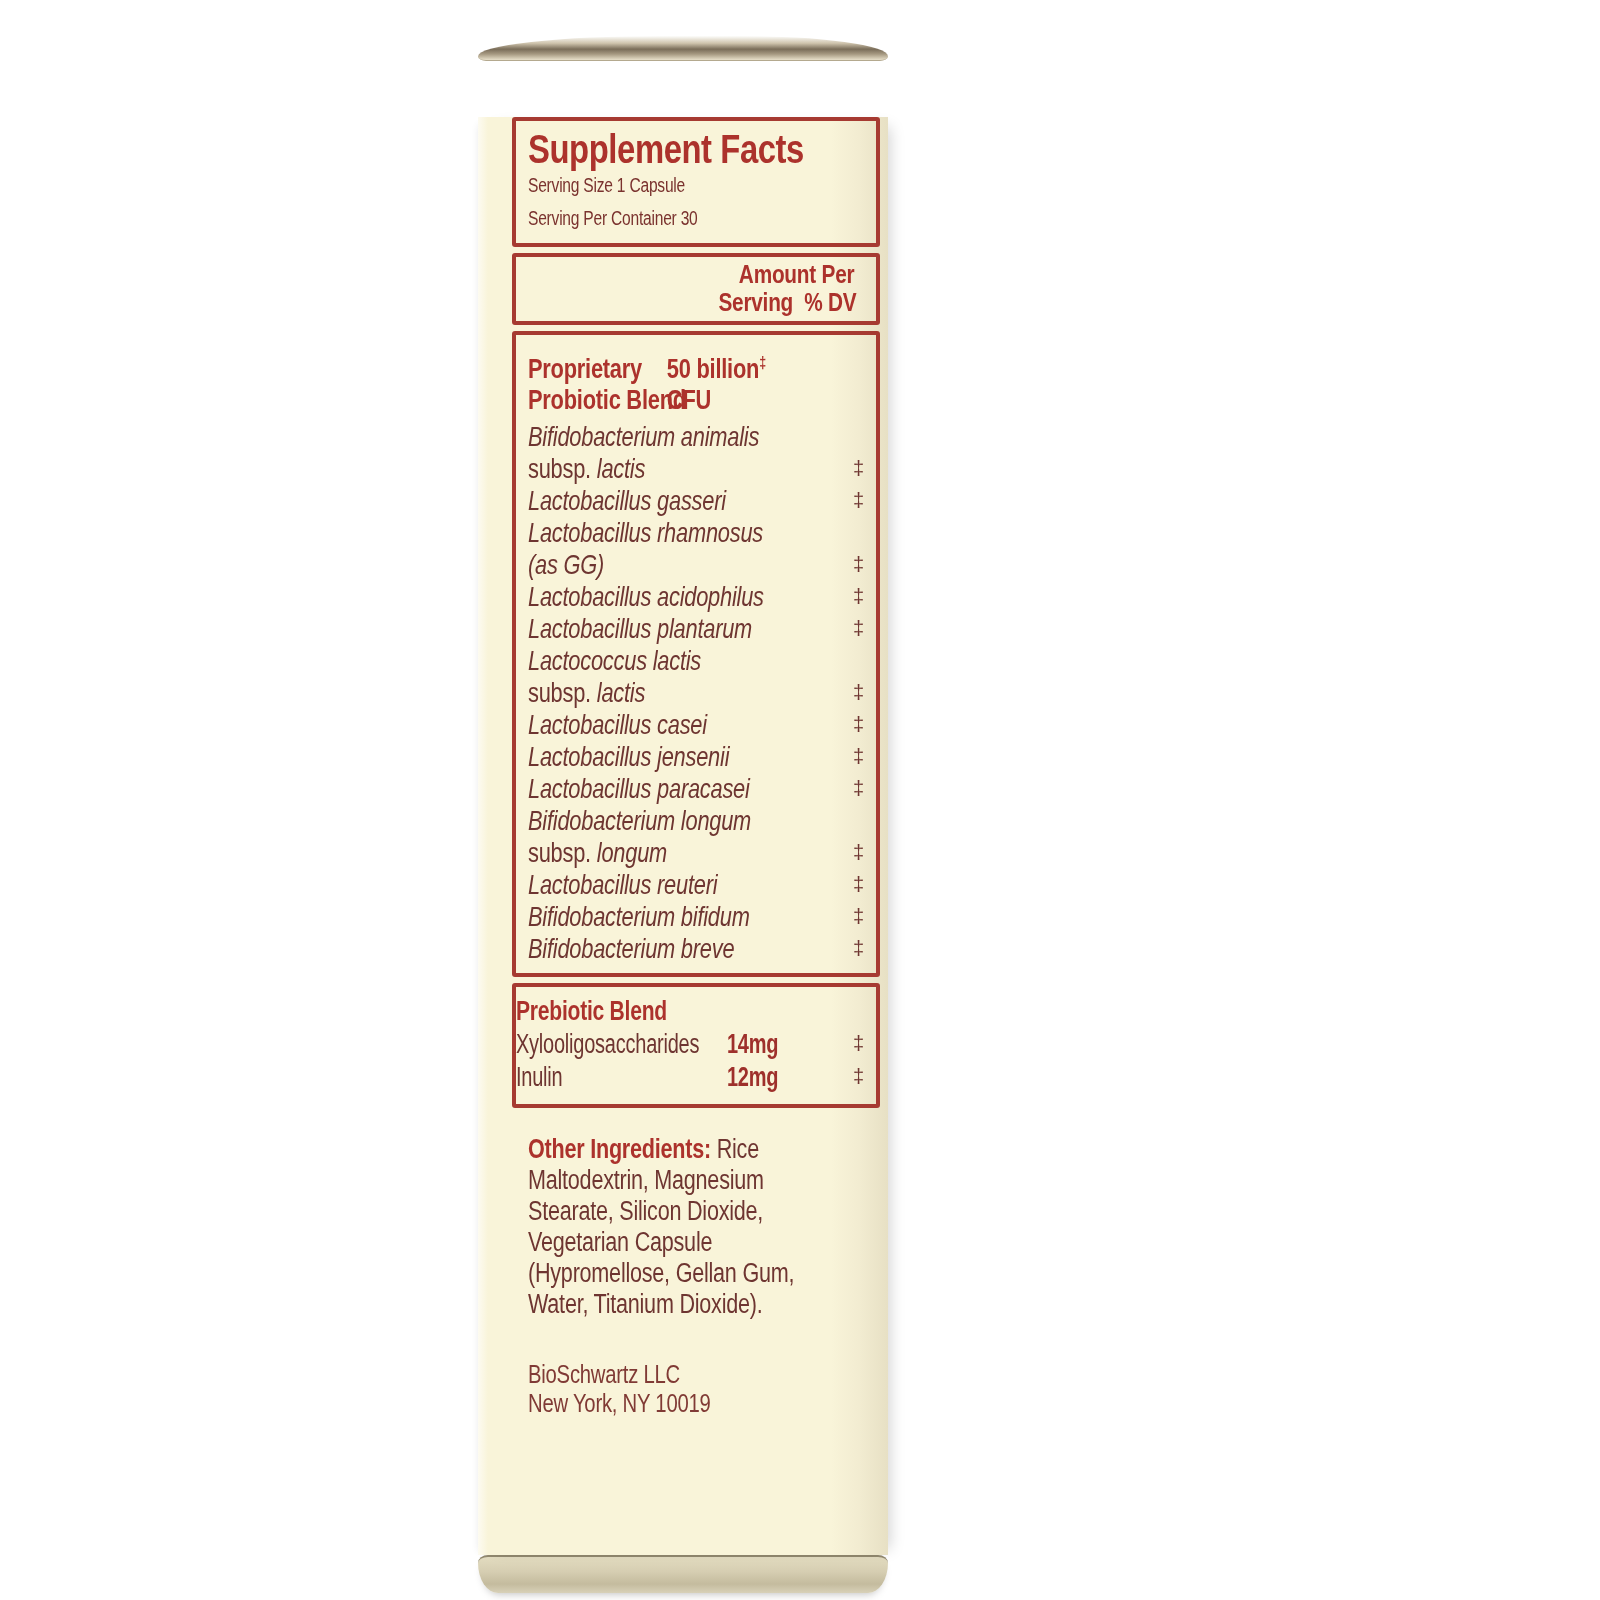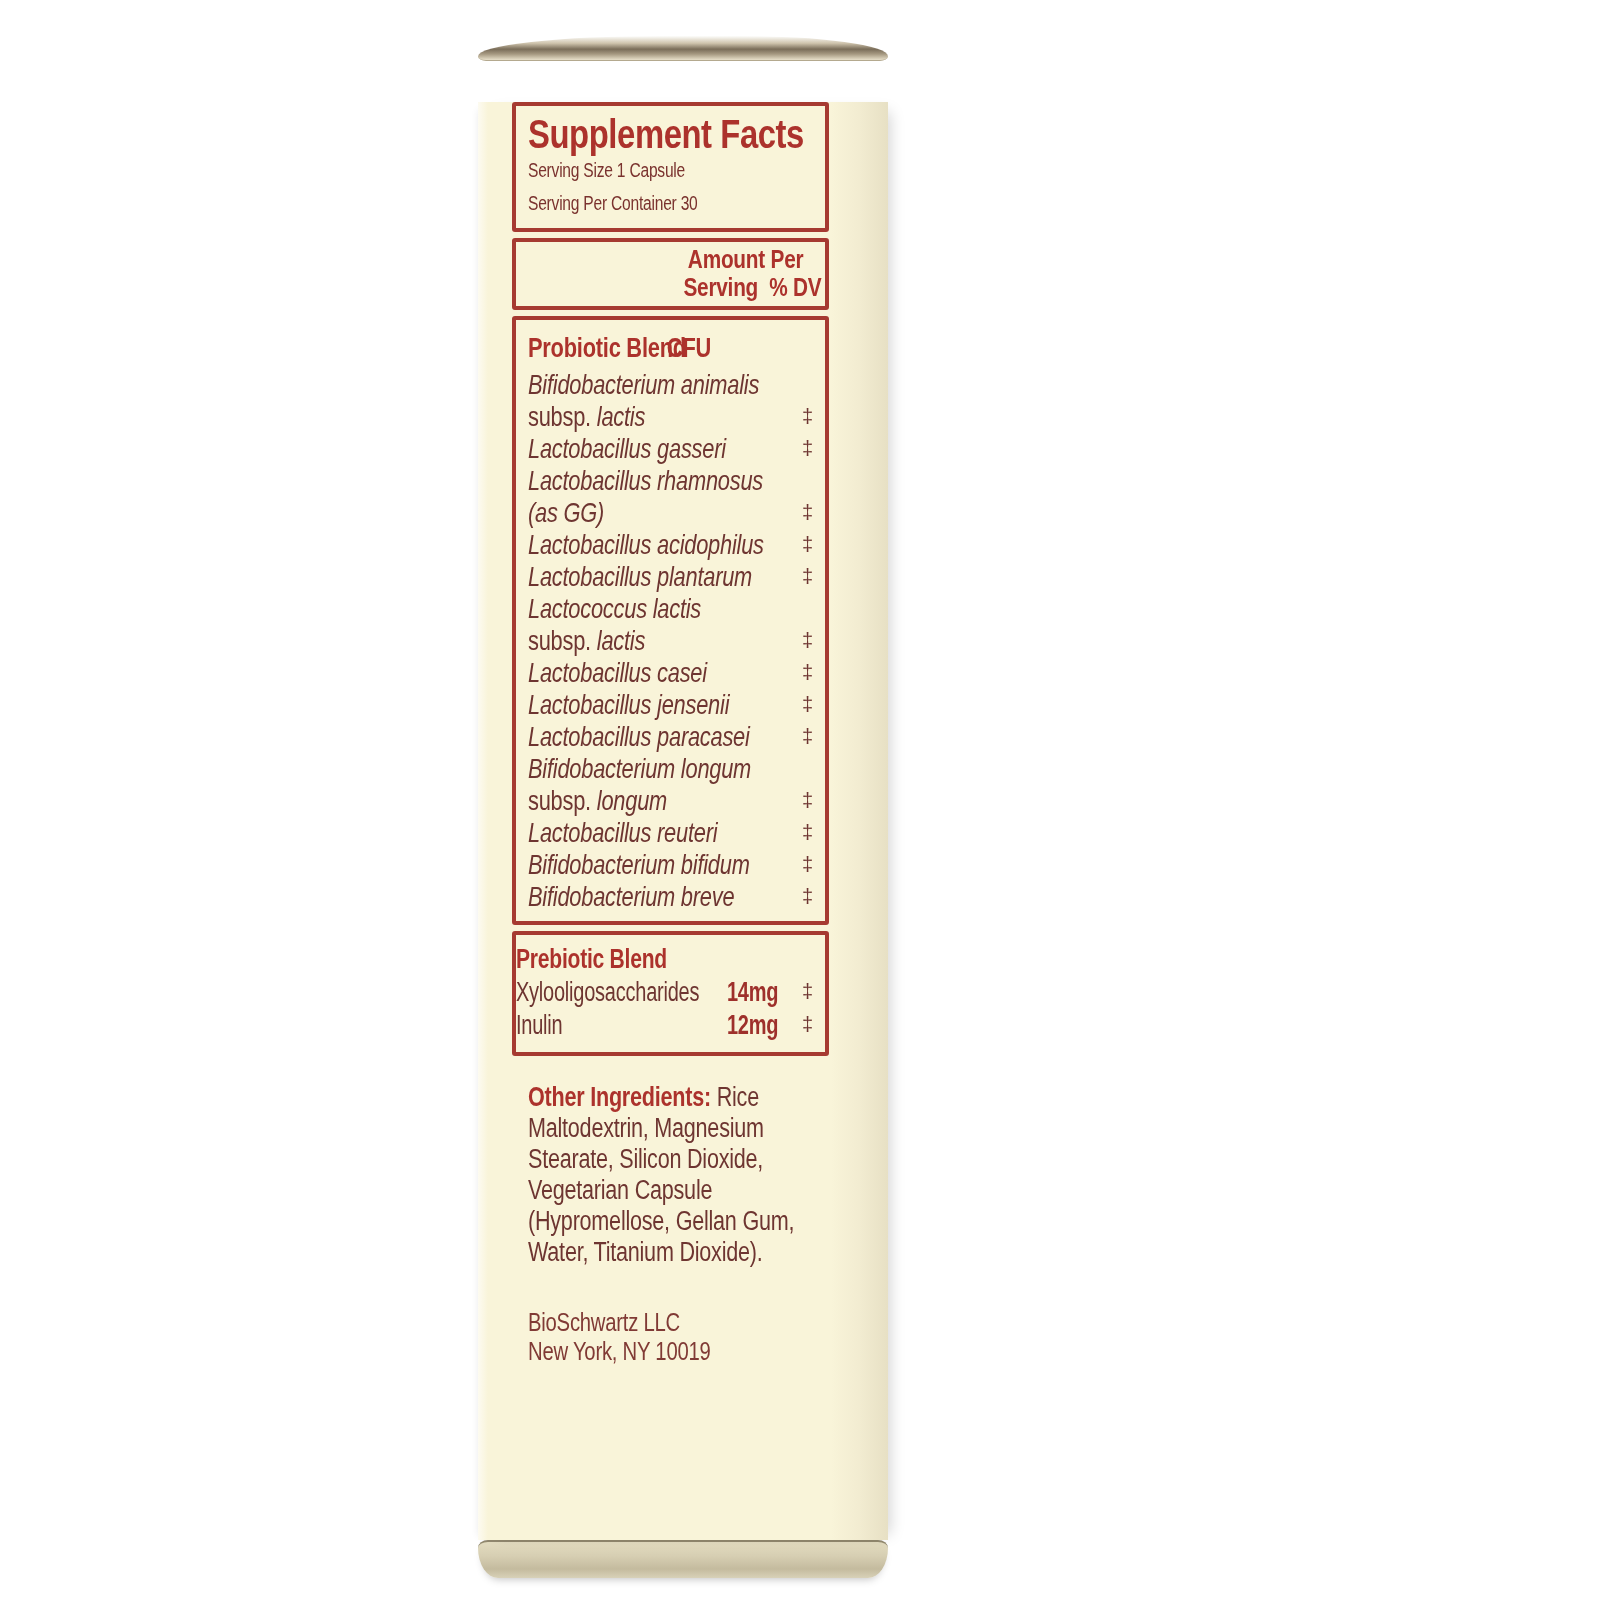--- a/index.html
+++ b/index.html
@@ -28,40 +28,40 @@
   }
   
   .flap-bottom{
     height:36px;
     background:linear-gradient(180deg,#e3dcc0 0%,#d6ceb2 40%,#c4bb9e 75%,#d8d1b8 100%);
     border-top:2px solid #938a70;
     border-radius:10px 10px 20px 20px / 8px 8px 30px 30px;
     box-shadow:0 6px 8px -5px rgba(0,0,0,.25);
   }
 
-  .label{margin:41px 0 0 34px;width:317px;box-sizing:border-box;}
+  .label{margin:56px 0 0 34px;width:368px;box-sizing:border-box;}
   .panel{
     border:4px solid var(--label-red,#a63a31);
     border-radius:3px;
     margin-bottom:6px;
     box-sizing:border-box;
   }
   
   .sq{display:inline-block;transform:scaleX(.78);transform-origin:0 50%;white-space:nowrap;letter-spacing:-.3px;}
   .sqT{display:inline-block;transform:scaleX(.82);transform-origin:0 50%;white-space:nowrap;letter-spacing:-.5px;}
   .sqR{display:inline-block;transform:scaleX(.80);transform-origin:100% 50%;white-space:pre;letter-spacing:-.3px;}
   .blockSq{transform:scaleX(.80);transform-origin:0 0;letter-spacing:-.3px;}
 
   .s1{padding:8px 12px 8px;}
   .title-line{line-height:40px;font-size:40px;font-weight:bold;color:var(--bright-red,#ac322c);}
   .serv{line-height:33px;font-size:20px;color:var(--serv-red,#7a322e);}
 
   .s2{padding:3px 0 5px;text-align:right;color:var(--bright-red,#ac322c);font-weight:bold;font-size:26px;}
   .amt-l1{line-height:28px;padding-right:22px;}
-  .amt-l2{line-height:28px;padding-right:4px;}
+  .amt-l2{line-height:28px;padding-right:20px;}
 
   .s3{padding:12px 10px 8px 12px;}
   .prop-line{line-height:31px;font-size:28px;font-weight:bold;color:var(--bright-red,#ac322c);}
   .c1{display:inline-block;width:178px;}
   .prop-line sup{font-size:16px;}
   .prop{margin-bottom:6px;}
   .sp-line{position:relative;line-height:32px;font-size:28px;color:var(--maroon,#6e3531);}
   .it{font-style:italic;}
   .dv{
     position:absolute;right:2px;top:50%;transform:translateY(-54%);
@@ -104,20 +104,21 @@
         <div class="serv"><span class="sq">Serving Per Container 30</span></div>
       </section>
 
       <section class="panel s2">
         <div class="amt-l1"><span class="sqR">Amount Per</span></div>
         <div class="amt-l2"><span class="sqR">Serving  % DV</span></div>
       </section>
 
       <section class="panel s3">
         <div class="prop">
+          <div class="prop-line"><span class="sq"><span class="c1">Proprietary</span><span><span>50 billion</span><sup>‡</sup></span></span></div>
           <div class="prop-line"><span class="sq"><span class="c1">Probiotic Blend</span><span>CFU</span></span></div>
         </div>
         <div id="probiotic-list">
             <div>
               <div class="sp-line"><span class="sq"><span class="it">Bifidobacterium animalis</span></span></div>
               <div class="sp-line"><span class="sq"><span>subsp. </span><span class="it">lactis</span></span><span class="dv">‡</span></div>
             </div>
             <div>
               <div class="sp-line"><span class="sq"><span class="it">Lactobacillus gasseri</span></span><span class="dv">‡</span></div>
             </div>

